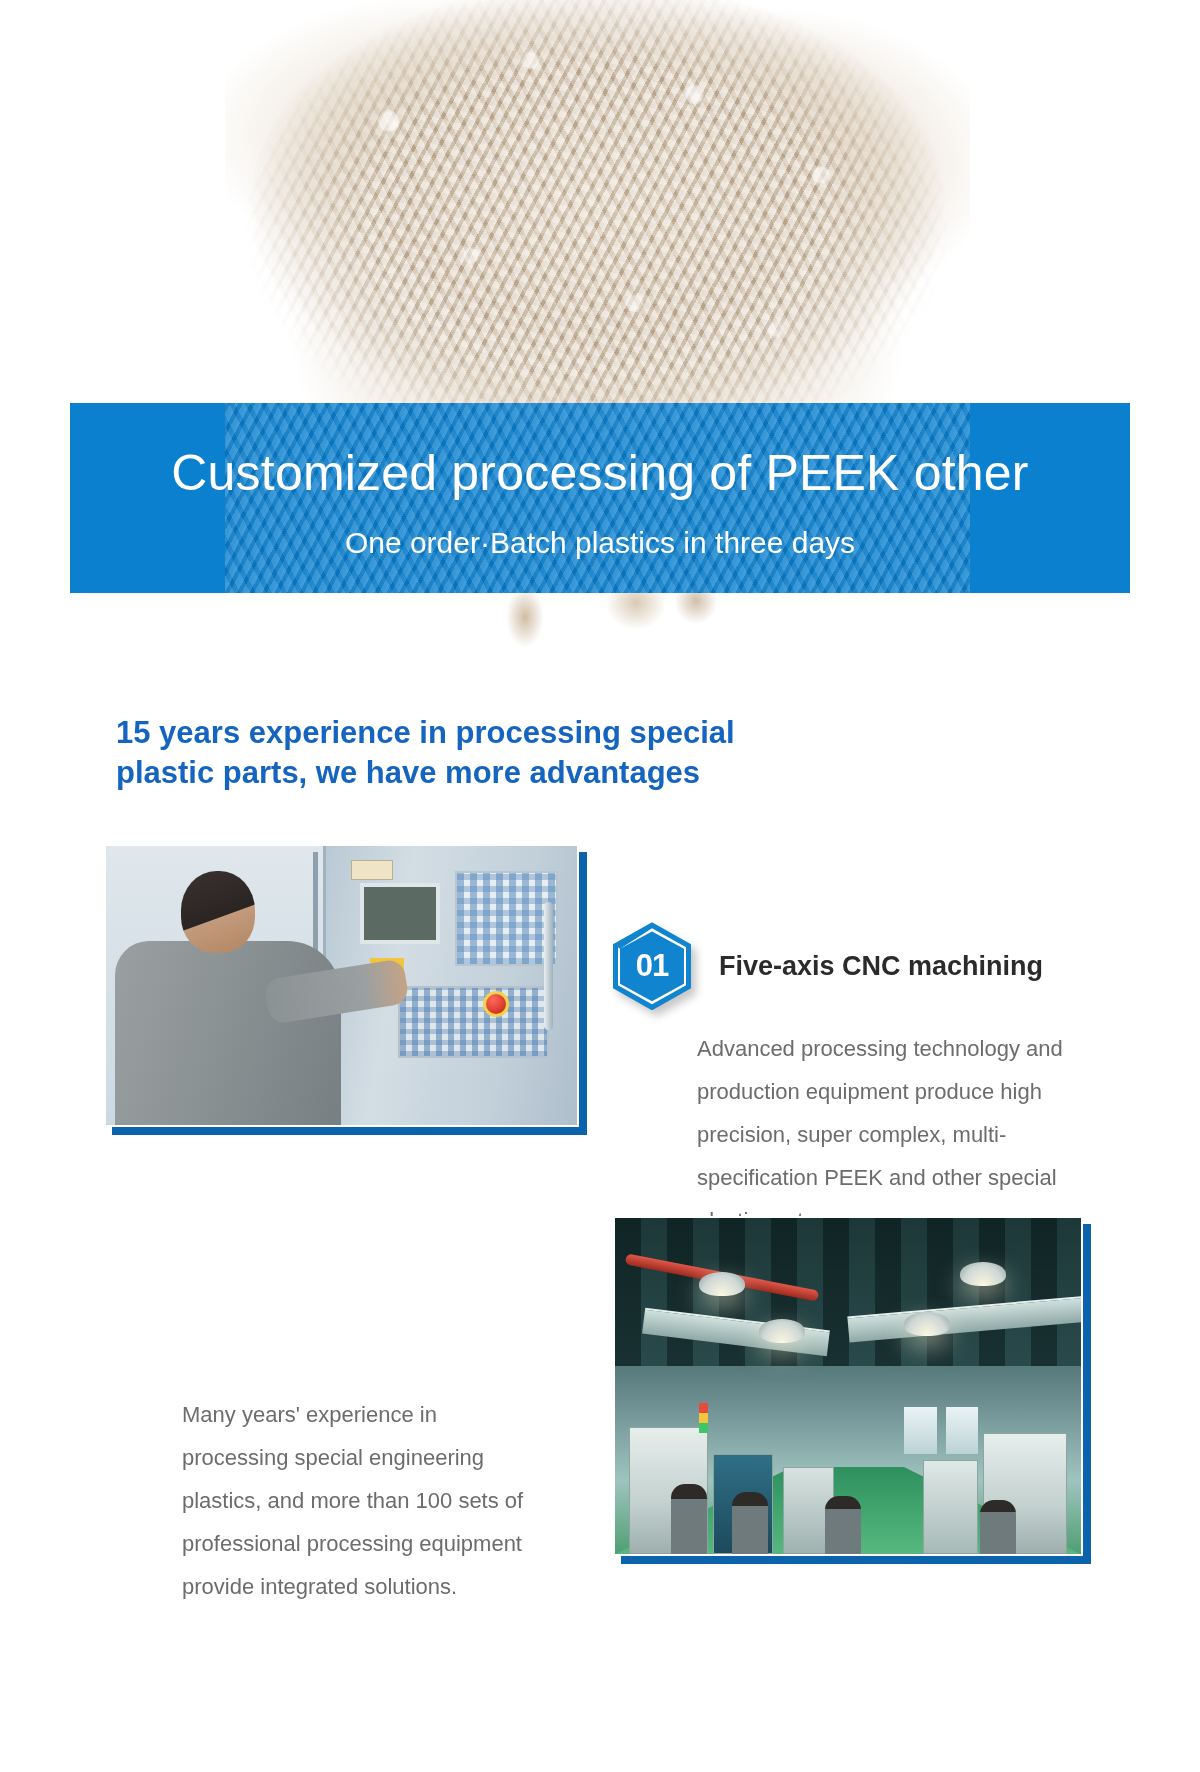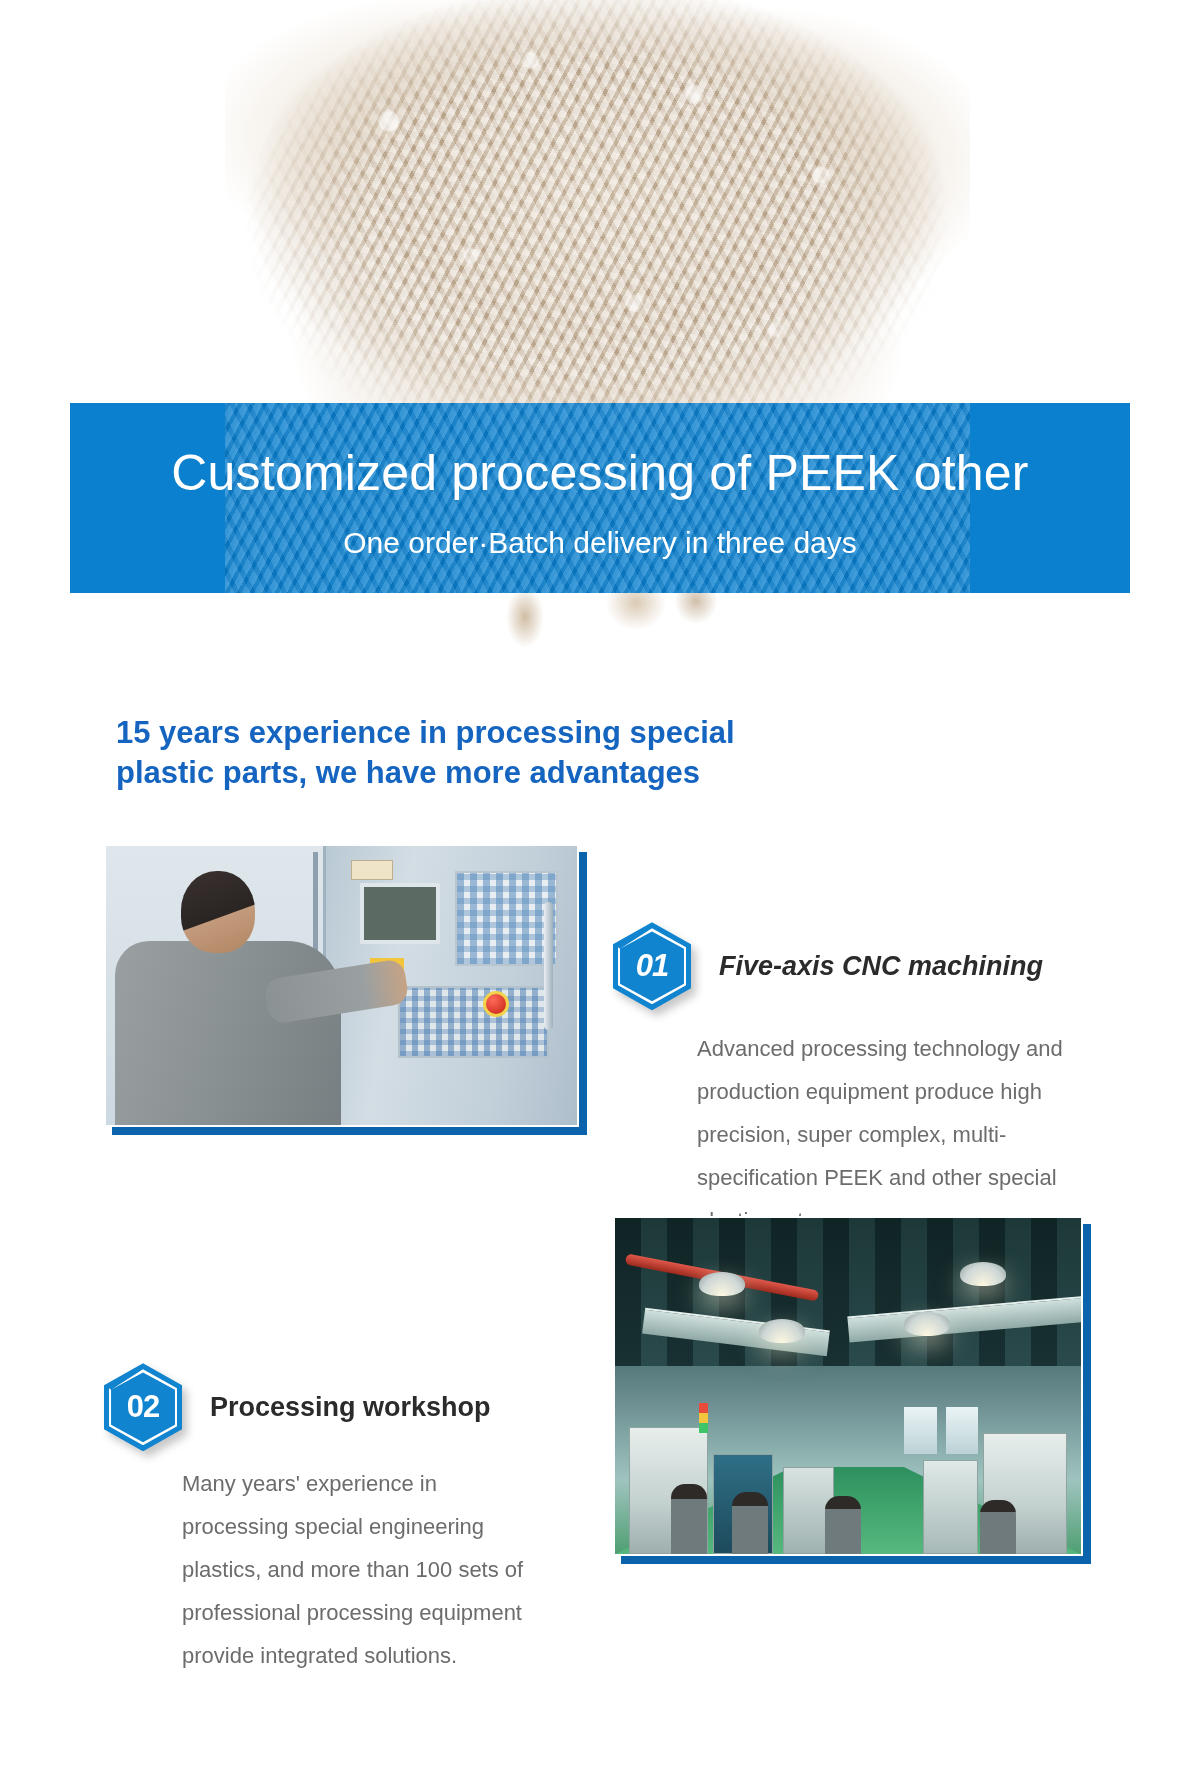--- a/index.html
+++ b/index.html
@@ -317,21 +317,21 @@
   
   .feature-text { position: absolute; }
   .text-right { left: 543px; top: 0; width: 470px; }
   .text-left  { left: 34px;  top: 155px; width: 470px; }
 
   .badge-row {
     display: flex;
     align-items: center;
     gap: 28px;
   }
-  .badge-row-1 { padding-top: 86px; padding-left: 0; font-style: italic; }
+  .badge-row-1 { padding-top: 86px; padding-left: 0; }
   .badge-row-2 { padding-top: 0; }
 
   .hex-badge {
     position: relative;
     width: 78px;
     height: 88px;
     flex: 0 0 78px;
     filter: drop-shadow(5px 6px 4px rgba(0,0,0,.22));
   }
   .hex-badge .hex-outer {
@@ -362,33 +362,33 @@
     line-height: 1.2;
   }
 
   .feature-body {
     color: #6c6c6c;
     font-size: 22px;
     line-height: 1.95;
     margin-top: 18px;
   }
   .body-right { padding-left: 84px; padding-right: 4px; }
-  .body-left  { padding-left: 78px; padding-right: 30px; margin-top: 12px; }
+  .body-left  { padding-left: 78px; padding-right: 30px; margin-top: 31px; }
 </style>
 </head>
 <body>
 
 <div class="hero">
 
   <div class="hero-photo"></div>
   <div class="hero-spill"></div>
 
   <div class="hero-band">
     <div class="hero-title">Customized processing of PEEK other</div>
-    <div class="hero-subtitle">One order·Batch delivery in three days</div>
+    <div class="hero-subtitle">One order·Batch plastics in three days</div>
   </div>
 </div>
 
 <div class="section-heading">
   <div>15 years experience in processing special</div>
   <div>plastic parts, we have more advantages</div>
 </div>
 
 <div class="feature feature-1">
 
@@ -447,23 +447,15 @@
       <div class="machine m-5"></div>
       <div class="machine m-4"></div>
       <div class="person p-1"></div>
       <div class="person p-2"></div>
       <div class="person p-3"></div>
       <div class="person p-4"></div>
     </div>
   </div>
 
   <div class="feature-text text-left">
-    <div class="badge-row badge-row-2">
-      <div class="hex-badge">
-        <div class="hex-outer"></div>
-        <div class="hex-line"></div>
-        <div class="hex-num">02</div>
-      </div>
-      <div class="feature-title">Processing workshop</div>
-    </div>
     <div class="feature-body body-left">Many years' experience in processing special engineering plastics, and more than 100 sets of professional processing equipment provide integrated solutions.</div>
   </div>
 </div>
 
 </body></html>

